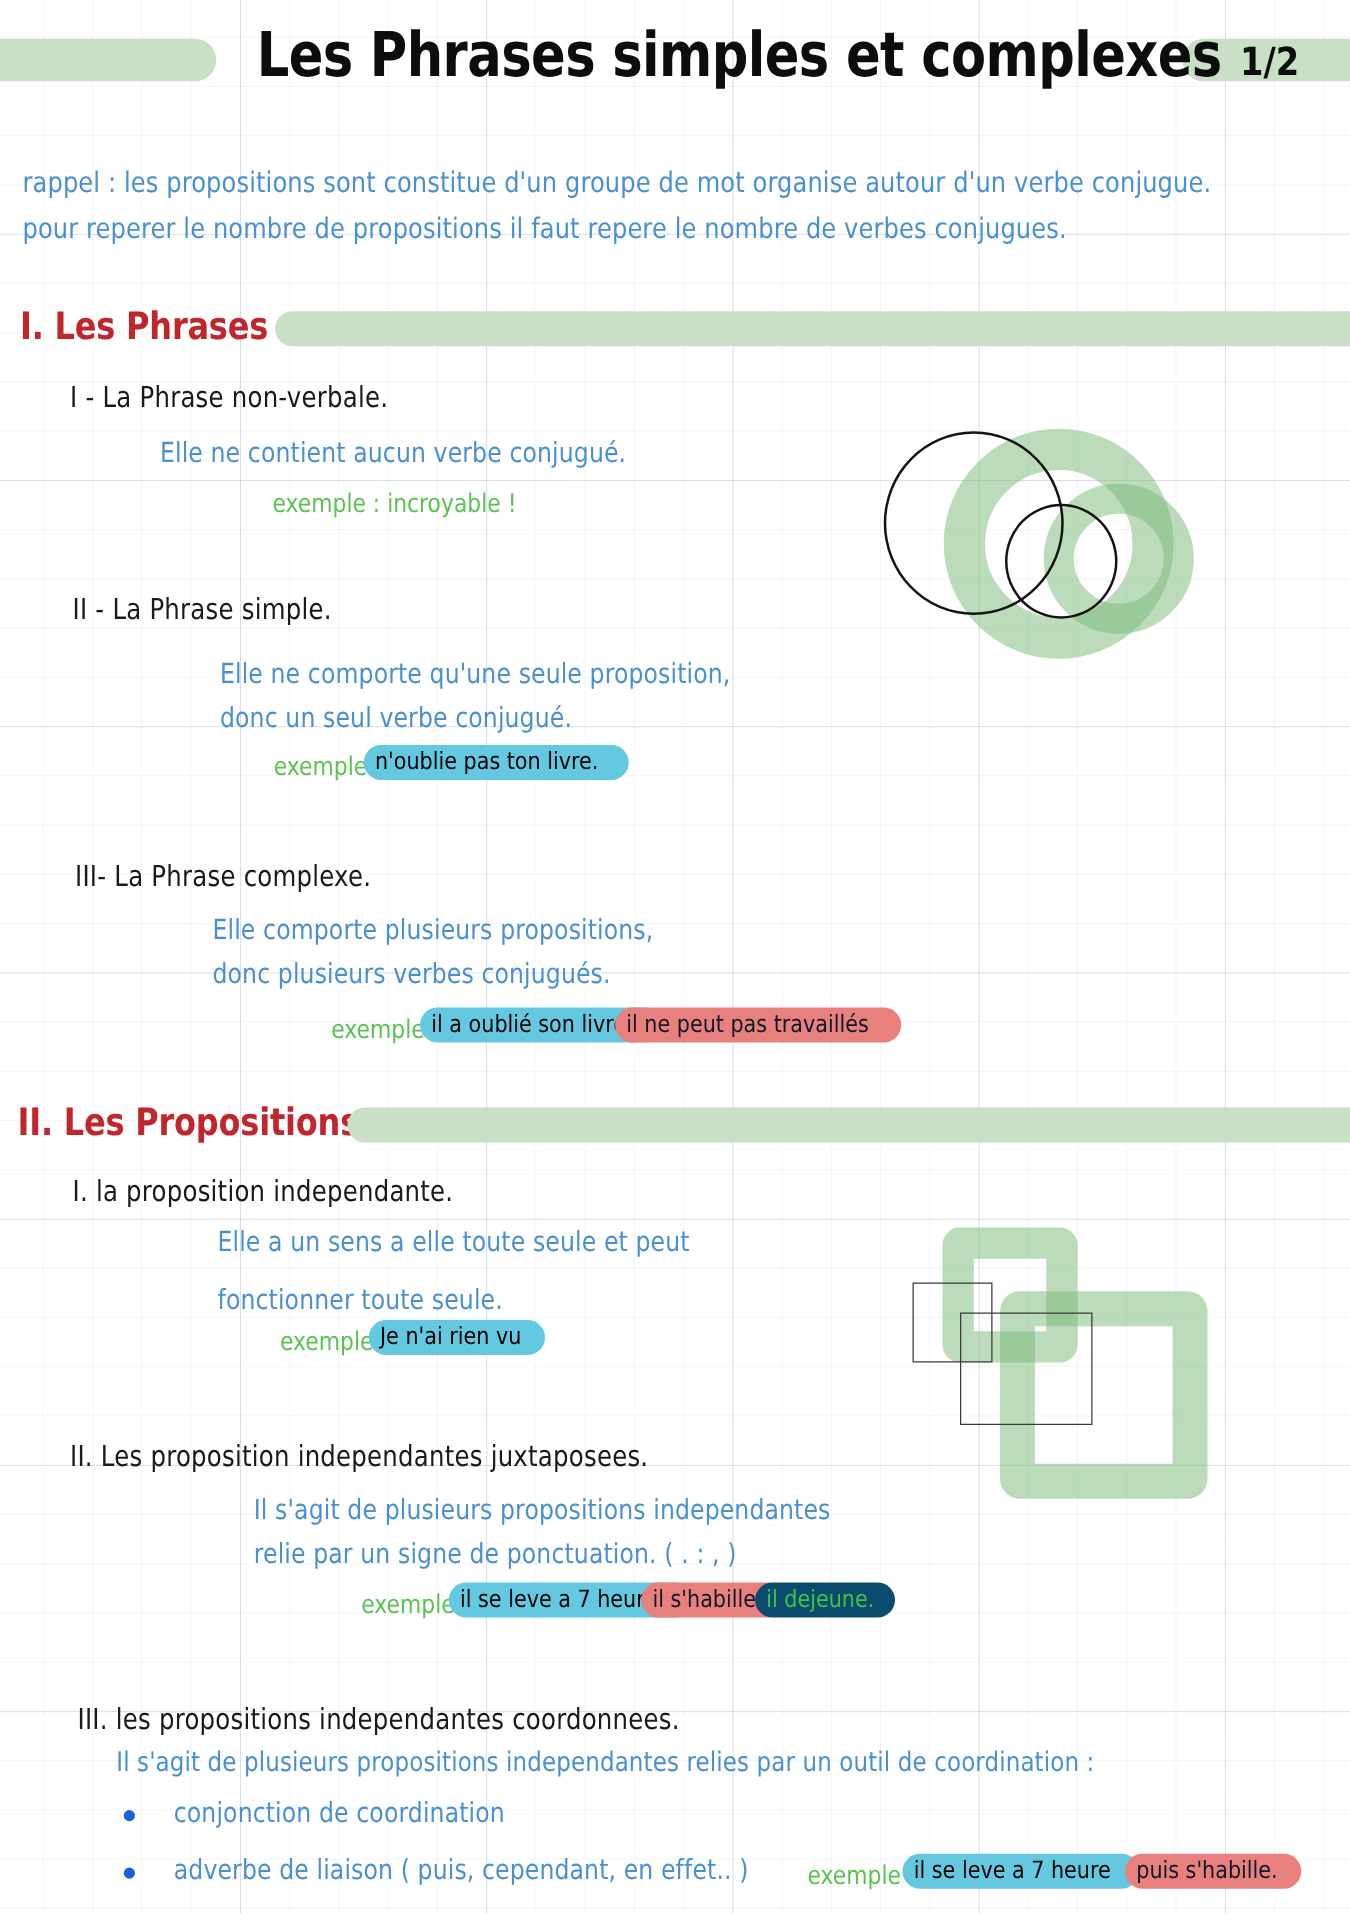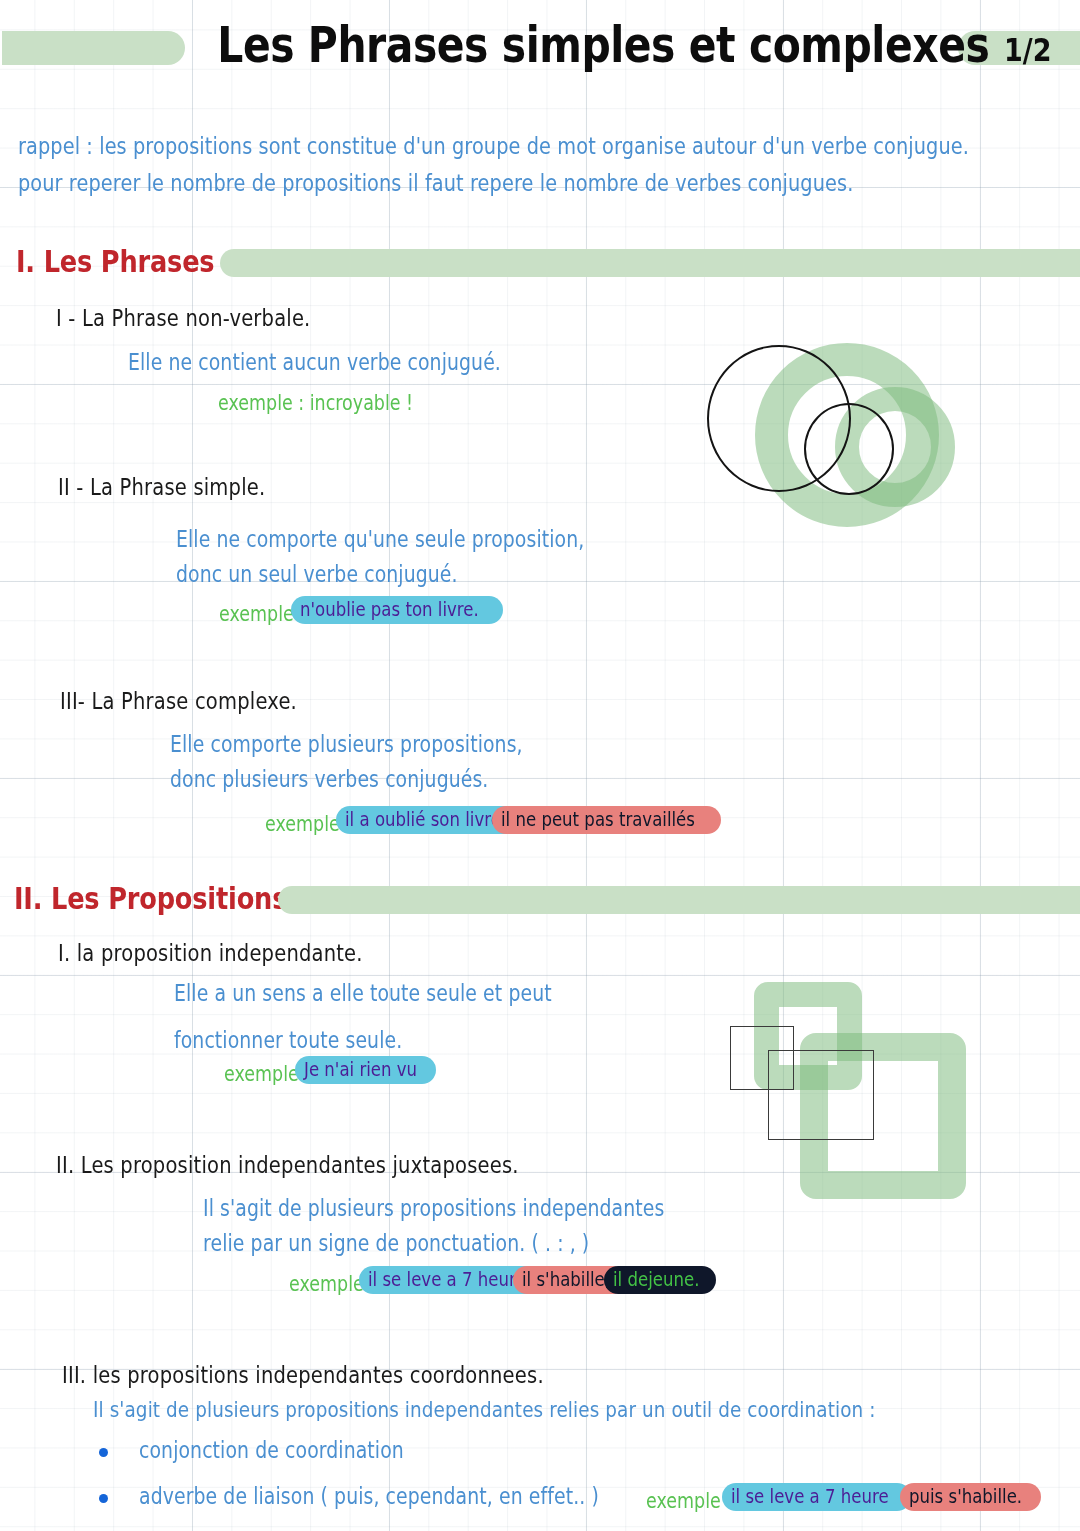--- a/index.html
+++ b/index.html
@@ -66,21 +66,21 @@
   }
   .outline-square {
     position: absolute;
     border: 1.6px solid #3a3a3a;
     background: transparent;
   }
 
   
   #title-row {
     position: absolute;
-    left: 12px; top: 16px;
+    left: 0; top: 16px;
     width: 896px; height: 58px;
   }
   .title-bar-left {
     position: absolute;
     left: -10px; top: 15px;
     width: 183px; height: 34px;
     background: #c9e0c6;
     border-radius: 0 18px 18px 0;
   }
   .title-bar-right {
@@ -195,23 +195,23 @@
     height: 28px;
     padding: 0 9px;
     white-space: nowrap;
     box-sizing: border-box;
   }
   .pill span {
     display: inline-block;
     transform: scaleX(0.92) scaleY(1.06);
     transform-origin: left center;
   }
-  .pill.blue  { background: #63c8e0; color: #4c1d95; }
+  .pill.blue  { background: #63c8e0; color: #000000; }
   .pill.red   { background: #e8817d; color: #0f172a; }
-  .pill.green { background: #0f172a; color: #43c246; }
+  .pill.green { background: #0c4a6e; color: #43c246; }
 
   
   .bullet-dot {
     position: absolute;
     width: 9px; height: 9px;
     border-radius: 50%;
     background: #1565d8;
   }
 </style>
 </head>

